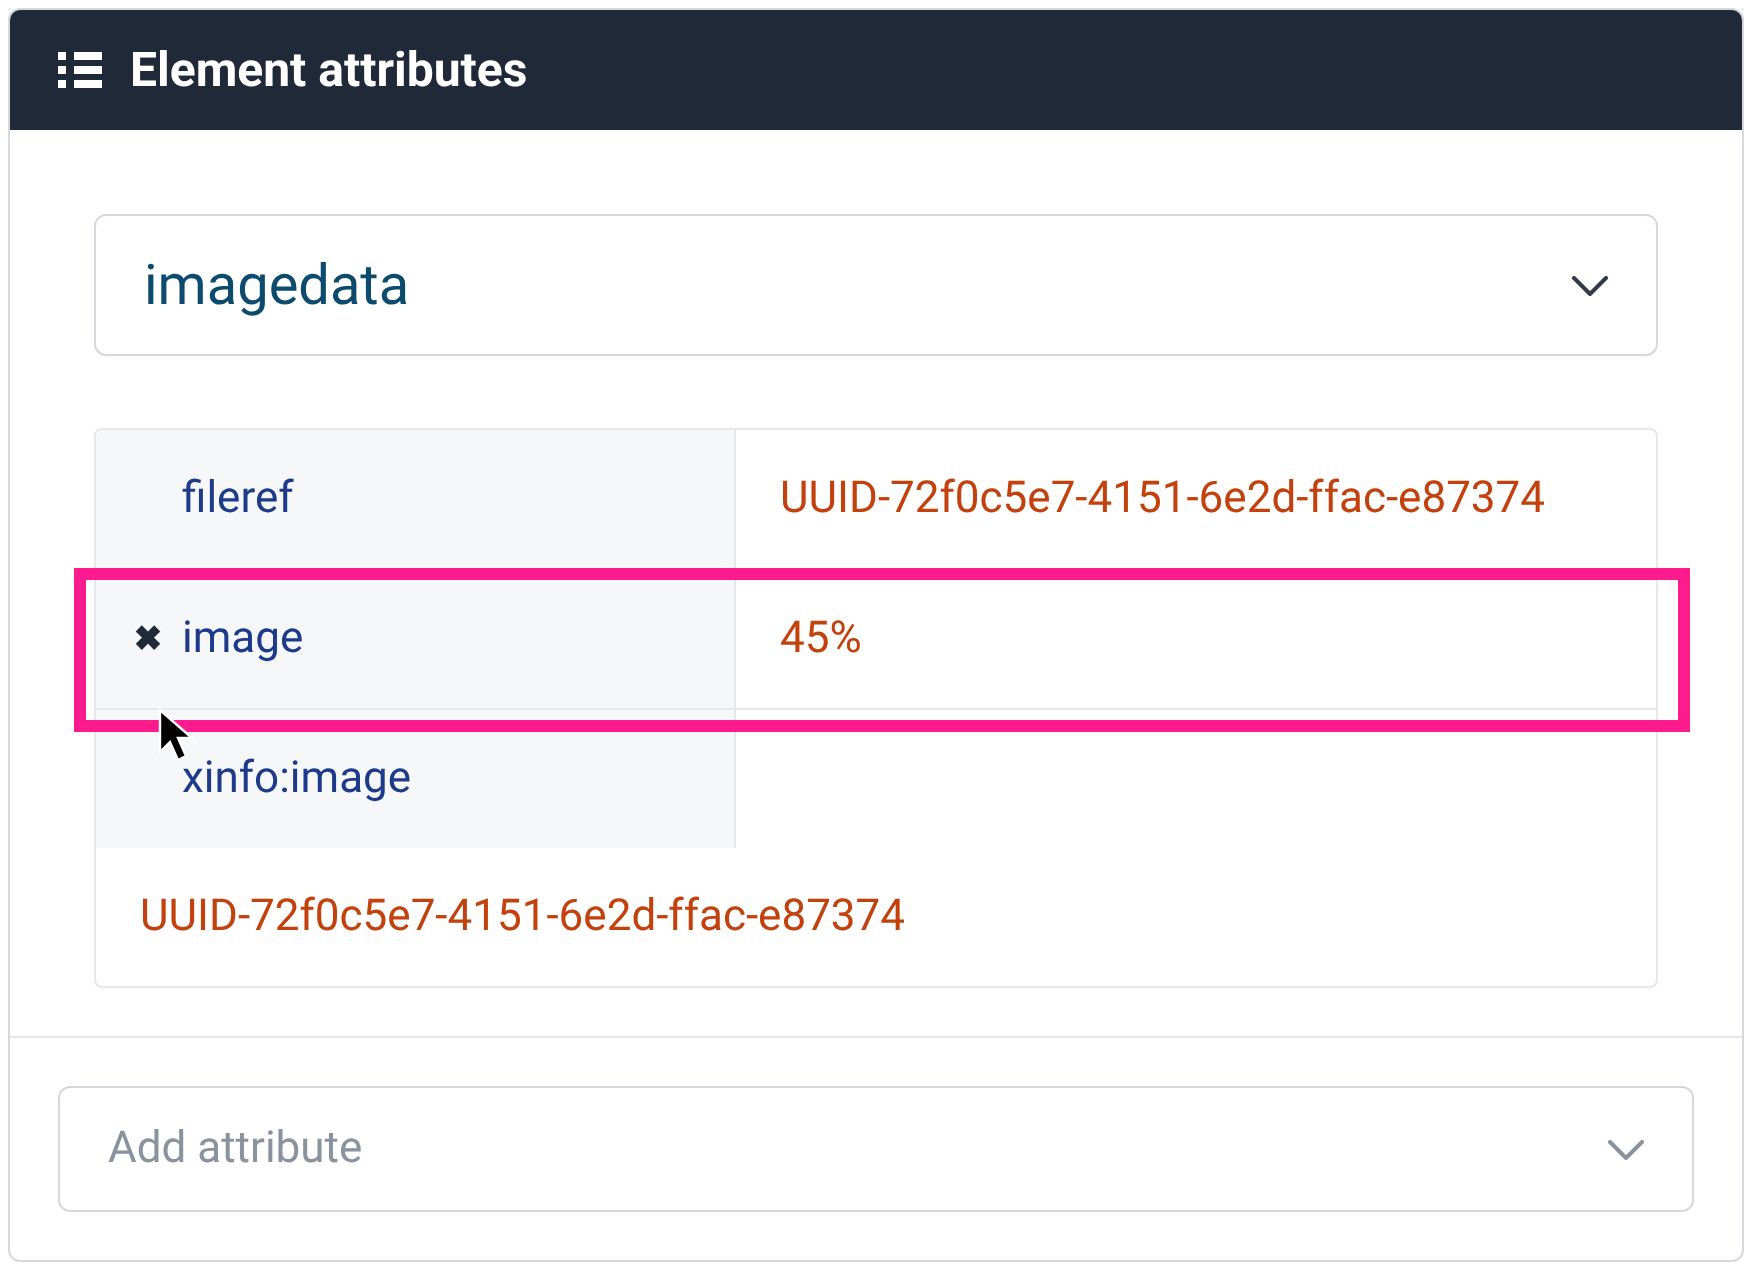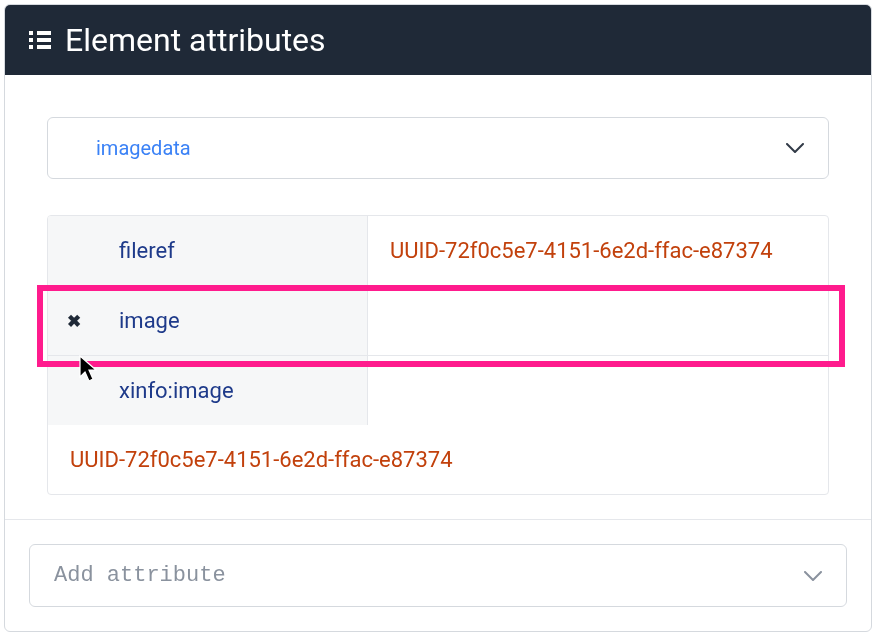--- a/index.html
+++ b/index.html
@@ -42,40 +42,39 @@
       width: 4px;
       height: 4px;
       background: #fff;
     }
     .list-icon-line {
       flex: 1;
       height: 4px;
       background: #fff;
     }
     .panel-title {
-      font-size: 32px;
-      font-weight: 400;
+      font-size: 24px;
+      font-weight: 700;
     }
     .panel-body {
       padding: 42px 42px 24px 42px;
     }
     .select-box {
       border: 1px solid #d5d9de;
       border-radius: 6px;
       padding: 18px 24px;
       display: flex;
       align-items: center;
       justify-content: space-between;
       cursor: pointer;
       margin-bottom: 36px;
     }
     .select-label {
-      font-size: 20px;
-      color: #3b82f6;
-      margin-left: 24px;
+      font-size: 28px;
+      color: #0c4a6e;
     }
     .chevron-down {
       width: 18px;
       height: 10px;
     }
     .chevron-down svg {
       display: block;
     }
     .attr-table {
       border: 1px solid #e5e7eb;
@@ -98,21 +97,21 @@
       padding: 22px 18px 22px 18px;
       display: flex;
       align-items: center;
       gap: 6px;
       border-right: 1px solid #e5e7eb;
       position: relative;
     }
     .attr-name {
       color: #1e3a8a;
       font-size: 22px;
-      margin-left: 31px;
+      margin-left: 3px;
       text-align: center;
     }
     .remove-icon {
       color: #1f2937;
       font-weight: 900;
       font-size: 17px;
       cursor: pointer;
       width: 16px;
       display: inline-flex;
       align-items: center;
@@ -153,21 +152,20 @@
       border-radius: 6px;
       padding: 18px 24px;
       display: flex;
       align-items: center;
       justify-content: space-between;
       cursor: pointer;
     }
     .add-attr-label {
       font-size: 22px;
       color: #8a929e;
-      font-family: Liberation Mono, monospace;
     }
   </style>
 </head>
 <body>
 
 <div class="panel">
 
   <div class="panel-header">
     <span class="list-icon">
       <span class="list-icon-row">
@@ -206,20 +204,21 @@
             <span class="attr-name">fileref</span>
           </div>
           <div class="attr-value-cell">UUID-72f0c5e7-4151-6e2d-ffac-e87374</div>
         </div>
 
         <div class="attr-row highlighted">
           <div class="attr-name-cell">
             <span class="remove-icon">✖</span>
             <span class="attr-name">image</span>
           </div>
+          <div class="attr-value-cell">45%</div>
         </div>
 
         <div class="attr-row">
           <div class="attr-name-cell">
             <span class="remove-icon">✖</span>
             <span class="attr-name">xinfo:image</span>
           </div>
           <div class="attr-value-cell">UUID-72f0c5e7-4151-6e2d-ffac-e87374</div>
         </div>
 

